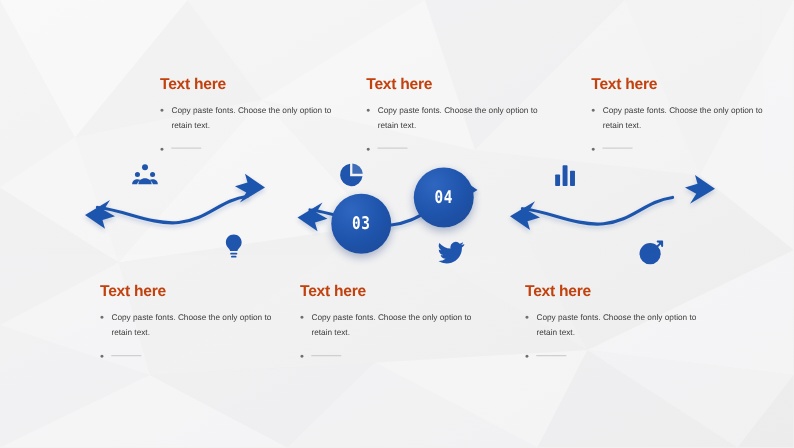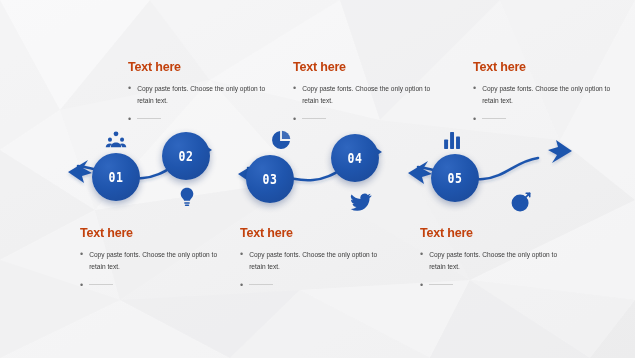--- a/index.html
+++ b/index.html
@@ -113,34 +113,25 @@
       <polygon points="238,174 258,162 253,170 262,175 252,178 254,185"></polygon>
 
       <polygon points="382,152 362,164 367,156 358,151 368,148 366,141"></polygon>
 
       <polygon points="408,173 428,161 423,169 432,174 422,177 424,184"></polygon>
 
       <polygon points="572,151 552,163 557,155 548,150 558,147 556,140"></polygon>
     </g>
   </svg>
 
-  <div class="node big" style="left:92px;top:153px;">
-    <span>01</span>
-  </div>
-  <div class="node big" style="left:162px;top:132px;">
-    <span>02</span>
-  </div>
-  <div class="node big" style="left:246px;top:155px;">
+  <div class="node big" style="left:265px;top:155px;">
     <span>03</span>
   </div>
   <div class="node big" style="left:331px;top:134px;text-align:center;">
     <span>04</span>
-  </div>
-  <div class="node big" style="left:431px;top:154px;">
-    <span>05</span>
   </div>
 
   <div class="ico" style="left:105px;top:129px;">
     <svg viewBox="0 0 24 24">
         <circle cx="12" cy="5.2" r="2.6"></circle>
         <path d="M6.2 20c0-3.2 2.6-5.2 5.8-5.2s5.8 2 5.8 5.2z"></path>
         <circle cx="5.4" cy="11.6" r="2.2"></circle>
         <circle cx="18.6" cy="11.6" r="2.2"></circle>
         <path d="M0.8 20c0-2.6 2-4.2 4.6-4.2 1 0 1.9.2 2.6.6C6.4 17.4 5.4 18.6 5.2 20z"></path>
         <path d="M23.2 20c0-2.6-2-4.2-4.6-4.2-1 0-1.9.2-2.6.6 1.6 1 2.6 2.2 2.8 3.6z"></path>

